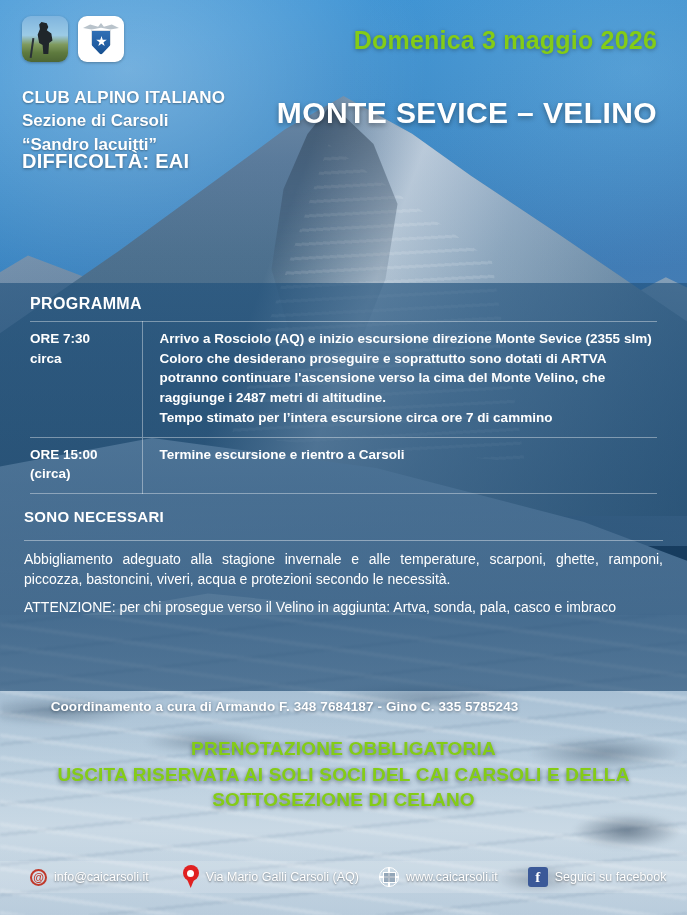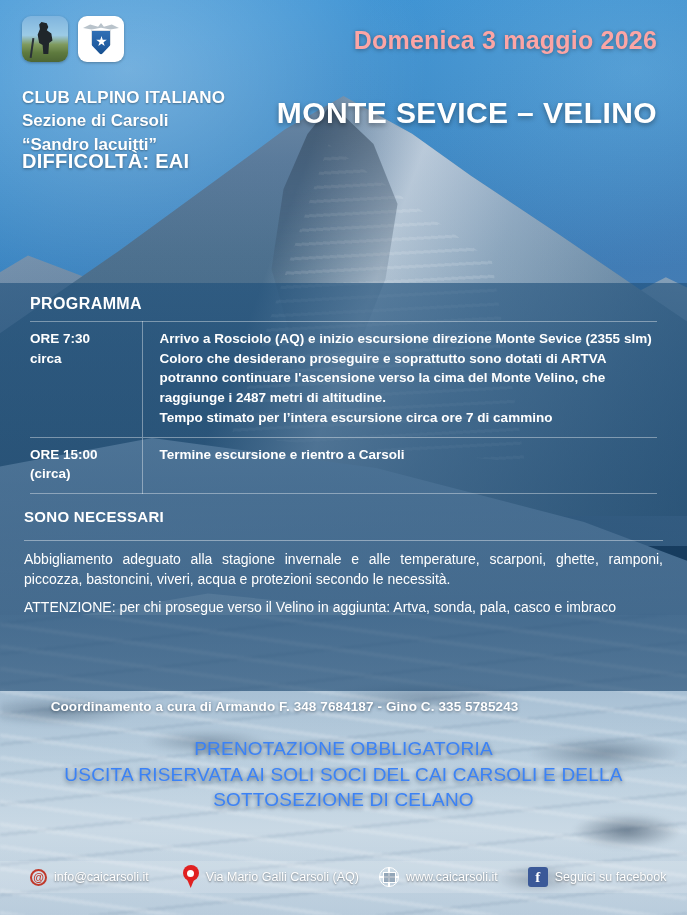--- a/index.html
+++ b/index.html
@@ -170,21 +170,21 @@
   .org-lines .l1 { letter-spacing: .2px; }
 
   .difficolta {
     position: absolute; left: 22px; top: 150px;
     color: #ffffff; font-size: 20px; font-weight: 800; letter-spacing: .3px;
     text-shadow: 0 1px 3px rgba(0,0,0,.38);
   }
 
   .date-line {
     position: absolute; right: 30px; top: 26px;
-    color: #fca5a5; font-size: 25px; font-weight: 800; letter-spacing: .2px;
+    color: #84cc16; font-size: 25px; font-weight: 800; letter-spacing: .2px;
     text-shadow: 0 1px 4px rgba(0,0,0,.35);
     padding-left: 8px;
   }
   .main-title {
     position: absolute; right: 30px; top: 96px;
     color: #ffffff; font-size: 30px; font-weight: 800; letter-spacing: .4px;
     text-shadow: 0 2px 5px rgba(0,0,0,.38);
   }
 
   
@@ -223,21 +223,21 @@
   }
   .need-body p + p { margin-top: 8px; }
 
   .coord-line {
     position: absolute; left: 0; top: 699px; width: 569px; text-align: center;
     color: #ffffff; font-size: 13.5px; font-weight: 800; letter-spacing: .1px;
     text-shadow: 0 1px 3px rgba(20,40,60,.55);
   }
   .notice {
     position: absolute; left: 0; top: 736px; width: 687px; text-align: center;
-    color: #3b82f6; font-size: 19px; font-weight: 400; line-height: 1.35; letter-spacing: .2px;
+    color: #84cc16; font-size: 19px; font-weight: 700; line-height: 1.35; letter-spacing: .2px;
     text-shadow: 0 2px 4px rgba(20,40,60,.55);
   }
 
   
   .footer {
     position: absolute; left: 0; bottom: 22px; width: 687px; height: 32px;
     background: rgba(255,255,255,.16);
     display: flex; align-items: center; gap: 0;
     font-size: 12.5px; color: #ffffff;
     text-shadow: 0 1px 2px rgba(0,0,0,.45);

